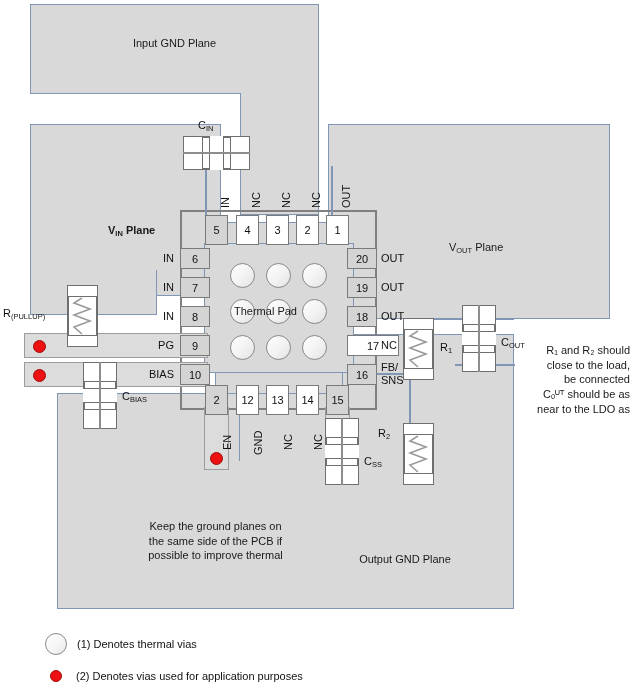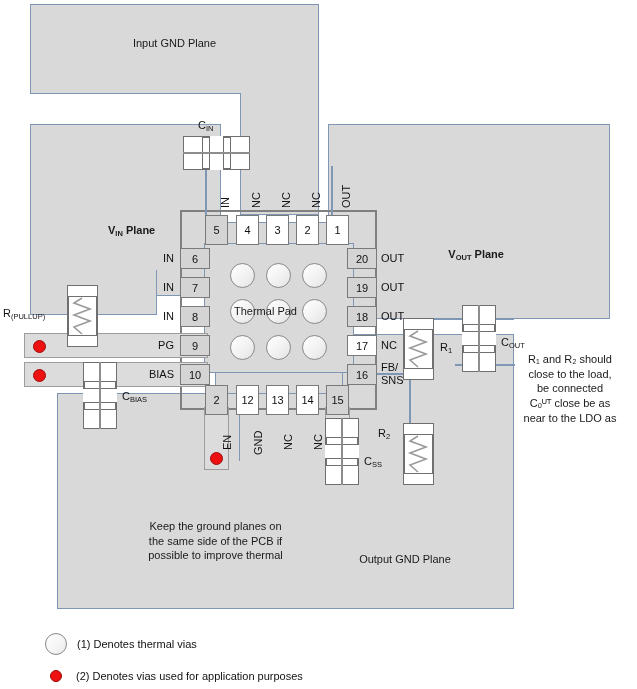--- a/index.html
+++ b/index.html
@@ -195,21 +195,21 @@
 
   <div class="plane" style="left:30px; top:124px; width:191px; height:147px;"></div>
   <div class="plane" style="left:30px; top:270px; width:127px; height:45px; border-top:none;"></div>
   <div class="plane" style="left:156px; top:270px; width:65px; height:26px; border-top:none;"></div>
   <div class="plane-label" style="left:30px; top:208px; width:191px;font-weight:bold;">
     <span>V</span><span class="sub">IN</span><span> Plane</span>
   </div>
 
   <div class="plane" style="left:328px; top:124px; width:282px; height:176px;"></div>
   <div class="plane" style="left:328px; top:299px; width:282px; height:20px; border-top:none;"></div>
-  <div class="plane-label" style="left:360px; top:232px; width:220px;font-weight:bold;">
+  <div class="plane-label" style="left:360px; top:225px; width:220px;">
     <span>V</span><span class="sub">OUT</span><span> Plane</span>
   </div>
 
   <div class="plane" style="left:57px; top:393px; width:183px; height:68px;"></div>
   <div class="plane" style="left:57px; top:460px; width:457px; height:149px; border-top:none;"></div>
   <div class="plane" style="left:239px; top:334px; width:207px; height:127px; border-bottom:none;"></div>
   <div class="plane" style="left:445px; top:334px; width:69px; height:127px; border-bottom:none; border-left:none;"></div>
   <div class="plane-label" style="left:300px; top:552px; width:210px;">Output GND Plane</div>
 
   <div class="pkg-body" style="left:180px; top:210px; width:197px; height:200px;"></div>
@@ -270,21 +270,21 @@
 
   <div class="pin-label vert" style="left:221px; top:450px;">EN</div>
   <div class="pin-label vert" style="left:252px; top:455px;">GND</div>
   <div class="pin-label vert" style="left:282px; top:450px;">NC</div>
   <div class="pin-label vert" style="left:312px; top:450px;">NC</div>
   <div class="pin-label vert" style="left:342px; top:448px;">SS</div>
 
   <div class="pad" style="left:347px; top:248px; width:30px; height:21px;">20</div>
   <div class="pad" style="left:347px; top:277px; width:30px; height:21px;">19</div>
   <div class="pad" style="left:347px; top:306px; width:30px; height:21px;">18</div>
-  <div class="pad plain" style="left:347px; top:335px; width:30px; height:21px;">17</div>
+  <div class="pad plain" style="left:347px; top:335px; width:52px; height:21px;">17</div>
   <div class="pad" style="left:347px; top:364px; width:30px; height:21px;">16</div>
 
   <div class="pin-label" style="left:381px; top:252px;">OUT</div>
   <div class="pin-label" style="left:381px; top:281px;">OUT</div>
   <div class="pin-label" style="left:381px; top:310px;">OUT</div>
   <div class="pin-label" style="left:381px; top:339px;">NC</div>
   <div class="pin-label" style="left:381px; top:361px;">FB/</div>
   <div class="pin-label" style="left:381px; top:374px;">SNS</div>
 
   <div class="wire" style="left:205px; top:170px; width:2px; height:46px;"></div>
@@ -374,25 +374,25 @@
     <div class="comp-outline"></div>
     <div class="comp-body" style="left:0; top:0; width:34px; height:20px;"></div>
     <div class="comp-body" style="left:0; top:47px; width:34px; height:20px;"></div>
     <div class="comp-body" style="left:0; top:26px; width:34px; height:15px; border-left:none; border-right:none;"></div>
     <div class="comp-body" style="left:16px; top:0; width:2px; height:67px; border:none; background:#8d8d8d;"></div>
   </div>
   <div class="comp-label" style="left:501px; top:336px;">
     <span>C</span><span class="sub">OUT</span>
   </div>
 
-  <div class="note" style="left:510px; top:352px; width:120px;">
+  <div class="note" style="left:510px; top:343px; width:120px;text-align:right;">
     <div>R₁ and R₂ should</div>
     <div>close to the load,</div>
     <div>be connected</div>
-    <div>Cₒᵁᵀ close be as</div>
+    <div>Cₒᵁᵀ should be as</div>
     <div>near to the LDO as</div>
   </div>
 
   <div class="note" style="left:88px; top:519px; width:255px;">
     <div>Keep the ground planes on</div>
     <div>the same side of the PCB if</div>
     <div>possible to improve thermal</div>
   </div>
 
   <div class="legend-row" style="left:45px; top:633px;">

